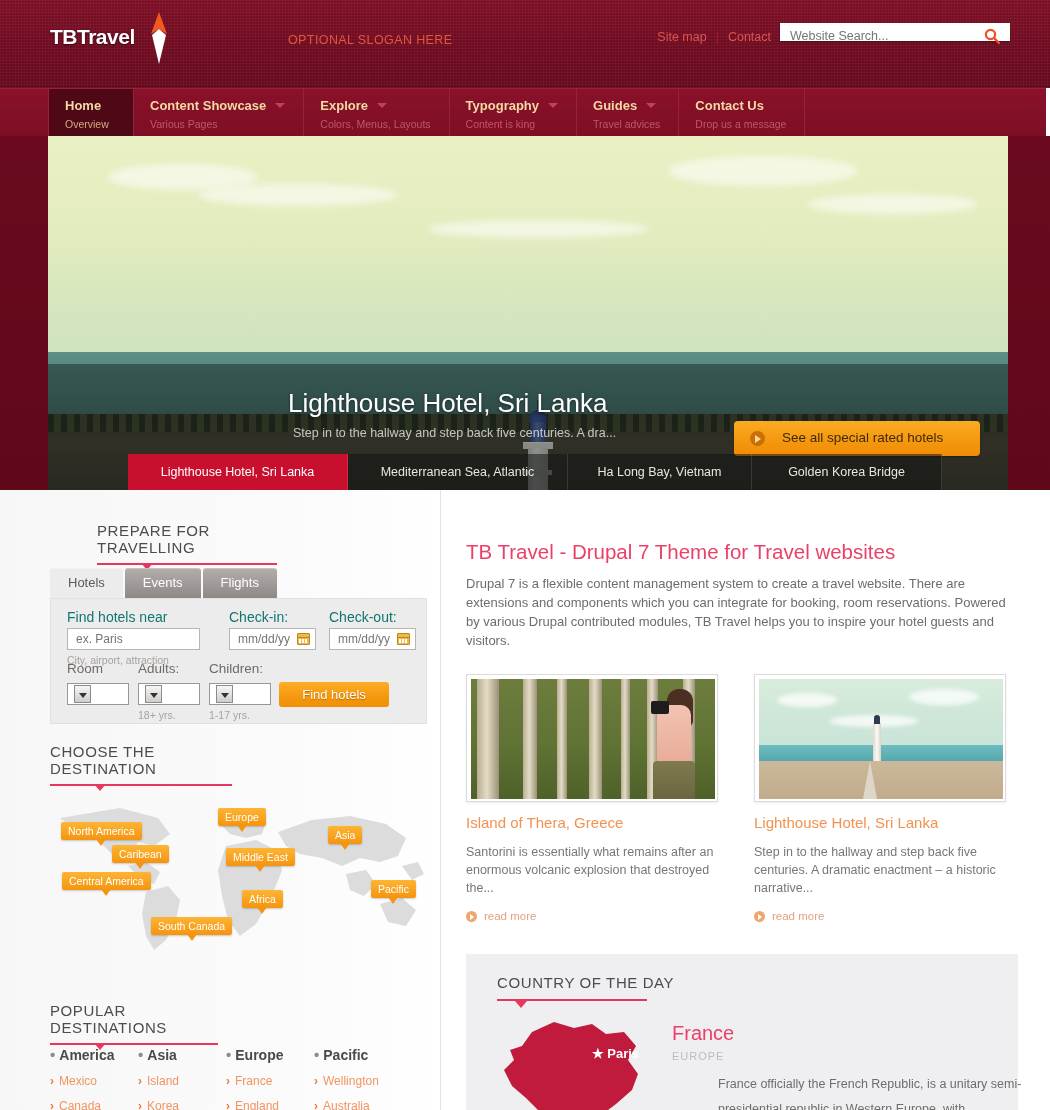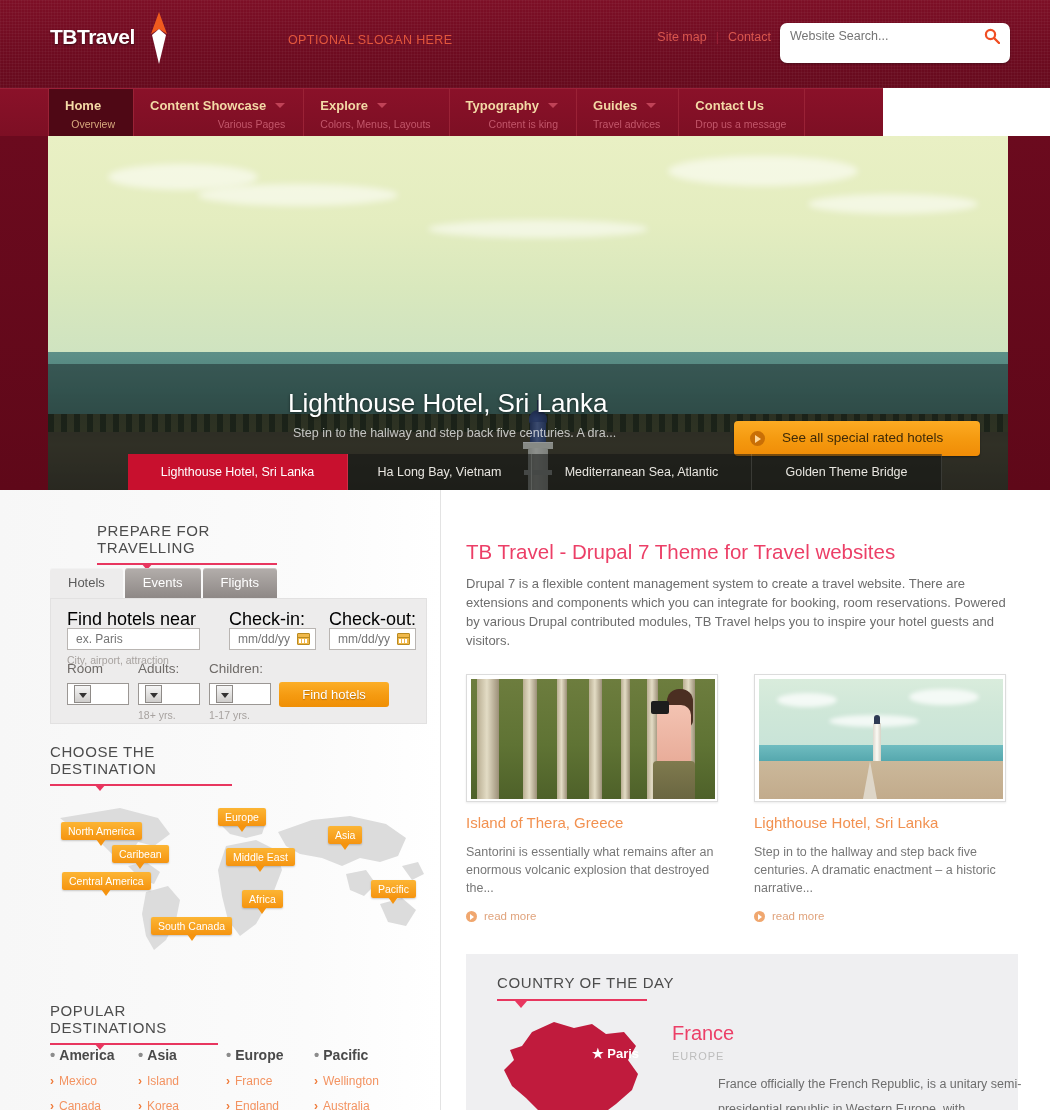--- a/index.html
+++ b/index.html
@@ -33,49 +33,49 @@
   .slogan {
     position: absolute; left: 288px; top: 33px;
     font-size: 12.5px; color: #e2563c; letter-spacing: .4px;
   }
   .toplinks { position: absolute; right: 270px; top: 30px; font-size: 12.5px; }
   .toplinks a {
     color: #d9564e; text-decoration: none; padding: 0 9px;
   }
   .toplinks .sep { color: #9a2337; }
   .searchbox {
-    position: absolute; right: 40px; top: 23px; width: 230px; height: 40px;
-    background: #fff; border-radius: 7px; box-shadow: 0 1px 2px rgba(0,0,0,.35);
+    position: absolute; right: 40px; top: 23px; width: 230px; height: 18px;
+    background: #fff; border-radius: 0; box-shadow: 0 1px 2px rgba(0,0,0,.35);
   }
   .searchbox input {
     position: absolute; left: 10px; top: 0; width: 185px; height: 26px;
     border: none; outline: none; font-size: 12.5px; color: #555;
     font-family: "Liberation Sans", sans-serif; background: transparent;
   }
   .search-icon { position: absolute; right: 10px; top: 5px; width: 16px; height: 16px; }
 
   
   .nav {
-    position: absolute; left: 0; top: 88px; width: 883px; height: 48px;
+    position: absolute; left: 0; top: 88px; width: 1046px; height: 48px;
     background: linear-gradient(180deg,#8a1129 0%, #7d0f24 100%);
     border-top: 1px solid #9c2038;
   }
   .nav-inner { position: absolute; left: 48px; top: 0; height: 48px; display: flex; }
   .nav-item {
     position: relative; padding: 7px 18px 0 16px; height: 48px;
     border-right: 1px solid #9a2236; cursor: pointer; min-width: 86px;
   }
   .nav-item:first-child { border-left: 1px solid #9a2236; }
   .nav-item.active { background: #4f0815; }
   .nav-title {
     font-size: 13px; font-weight: bold; color: #f3d9a6; white-space: nowrap;
     display: inline-block;
   }
   .nav-sub {
-    display: block; font-size: 10.5px; color: #c2566a; margin-top: 4px; white-space: nowrap; text-align: right;
+    display: block; font-size: 10.5px; color: #c2566a; margin-top: 4px; white-space: nowrap;
   }
   .nav-item.active .nav-sub { color: #d8a97e; }
   .caret {
     display: inline-block; margin-left: 9px; width: 0; height: 0;
     border-left: 5px solid transparent; border-right: 5px solid transparent;
     border-top: 5px solid #c04257; vertical-align: middle;
   }
 
   
   .hero-bg {
@@ -192,21 +192,21 @@
     background: linear-gradient(180deg,#b3aeab 0%, #8e8886 100%);
     margin-right: 2px; box-shadow: inset 0 1px 0 rgba(255,255,255,.3);
   }
   .tab.active {
     background: #edecec; color: #5b5b5b;
   }
   .bform {
     position: absolute; left: 50px; top: 598px; width: 377px; height: 126px;
     background: #edecec; border: 1px solid #e2e1e1;
   }
-  .flabel { position: absolute; font-size: 18px; color: #000000; }
+  .flabel { position: absolute; font-size: 14px; color: #0f766e; }
   .ftiny { position: absolute; font-size: 10.5px; color: #a7a29f; }
   .finput {
     position: absolute; height: 22px; background: #fff; border: 1px solid #b9b5b2;
     font-size: 12px; color: #555; font-family: "Liberation Sans", sans-serif;
     padding-left: 8px; outline: none;
   }
   .cal-icon {
     position: absolute; width: 13px; height: 12px; background: #f0b84a;
     border: 1px solid #b98a21; border-radius: 1px;
   }
@@ -423,23 +423,23 @@
       <div class="hero-desc">Step in to the hallway and step back five centuries. A dra...</div>
       <div class="hero-cta">
         <span class="circ-arrow"></span>
         <span class="hero-cta-label">See all special rated hotels</span>
       </div>
     </div>
   </div>
 
   <div class="slider-tabs">
     <div class="stab active" style="width:220px;">Lighthouse Hotel, Sri Lanka</div>
+    <div class="stab" style="width:220px;">Mediterranean Sea, Atlantic</div>
     <div class="stab" style="width:184px;">Ha Long Bay, Vietnam</div>
-    <div class="stab" style="width:220px;">Mediterranean Sea, Atlantic</div>
-    <div class="stab" style="width:190px;">Golden Theme Bridge</div>
+    <div class="stab" style="width:190px;">Golden Korea Bridge</div>
   </div>
 
   <div class="body-wrap">
     <div class="left-col"></div>
     <div class="right-col">
 
       <div class="main-title">TB Travel - Drupal 7 Theme for Travel websites</div>
       <div class="main-intro">Drupal 7 is a flexible content management system to create a travel website. There are extensions and components which you can integrate for booking, room reservations. Powered by various Drupal contributed modules, TB Travel helps you to inspire your hotel guests and visitors.</div>
 
       <div class="cards">

